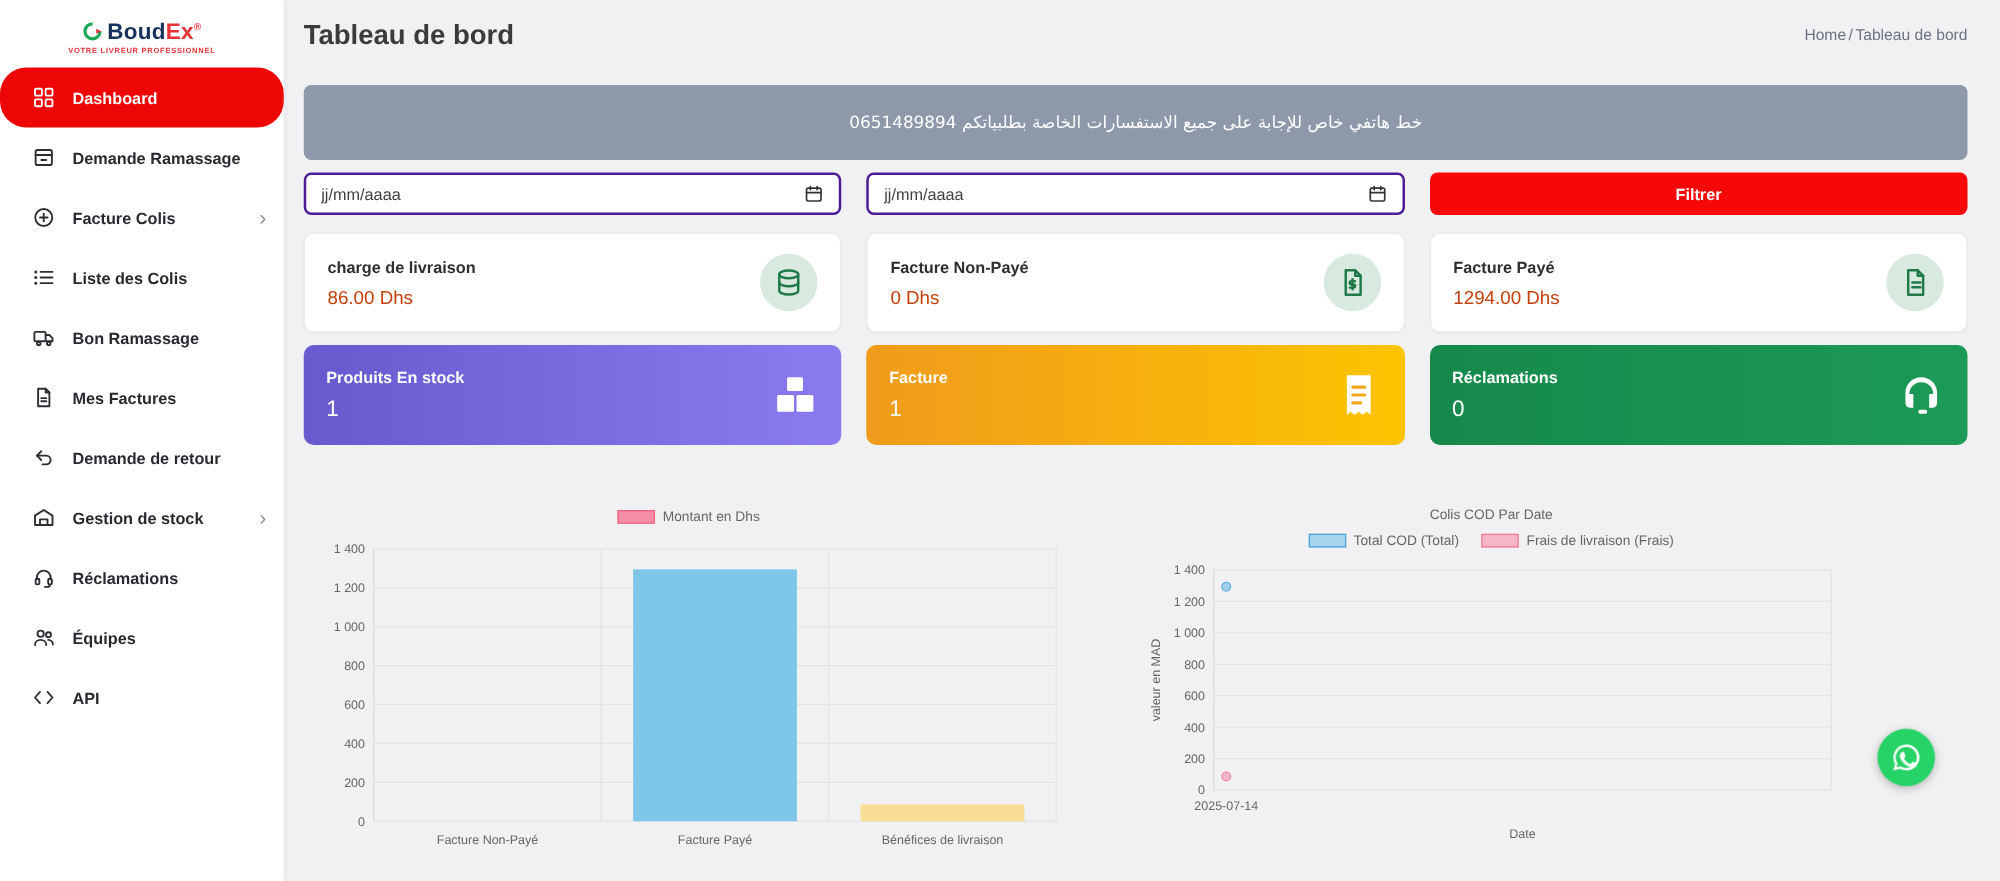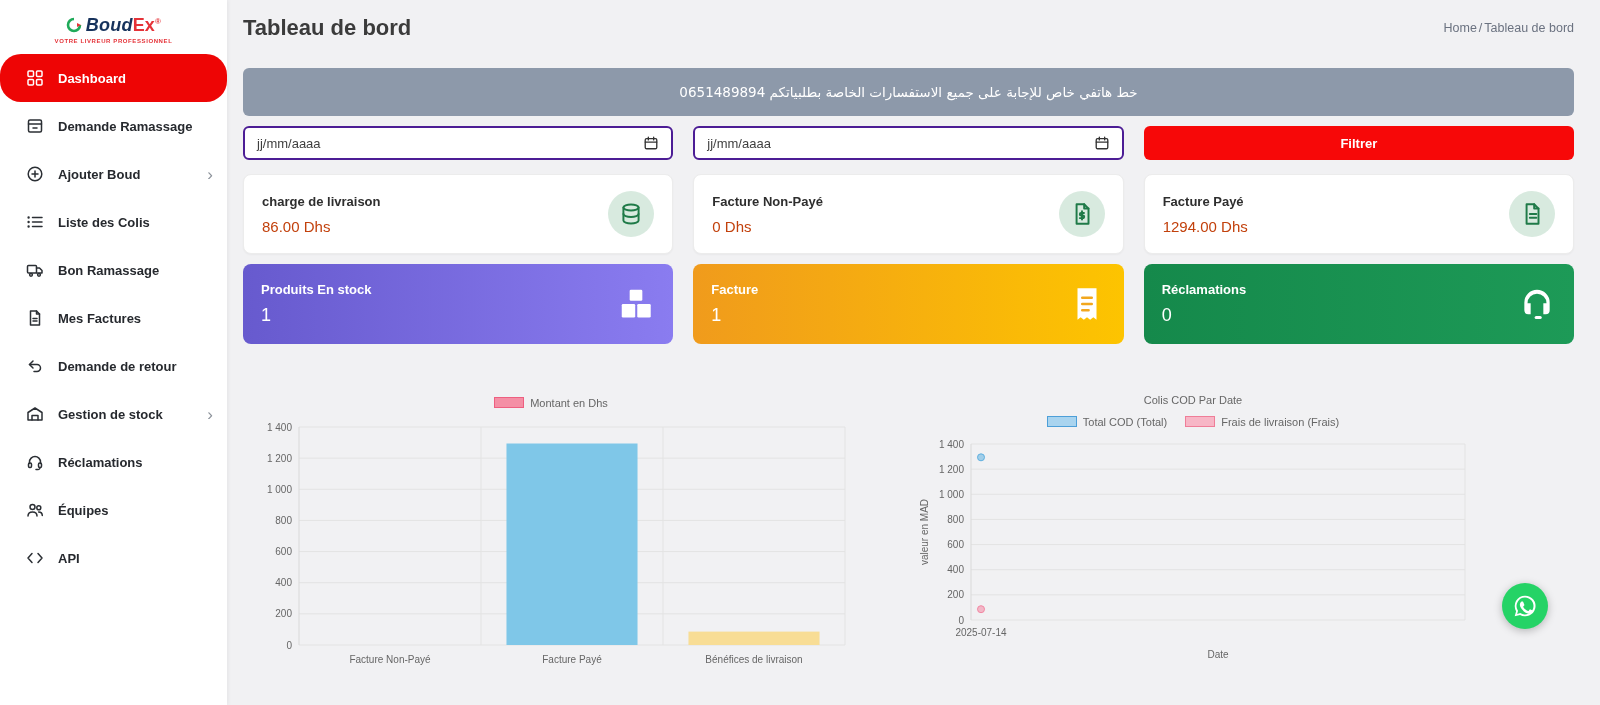--- a/index.html
+++ b/index.html
@@ -4,39 +4,39 @@
 <style>
   * { margin:0; padding:0; box-sizing:border-box; }
   html,body { width:1600px; height:705px; overflow:hidden; }
   body { font-family:"Liberation Sans", sans-serif; background:#f1f1f3; display:flex; }
 
   
   .sidebar { width:227px; min-width:227px; background:#fff; height:705px; box-shadow:1px 0 4px rgba(0,0,0,.06); z-index:2; }
   .logo { height:52px; display:flex; flex-direction:column; align-items:center; justify-content:center; padding-top:6px; cursor:pointer; }
   .logo-row { display:flex; align-items:center; gap:4px; }
   .logo-text { font-size:18px; font-weight:700; letter-spacing:.2px; }
-  .lp { color:#16325c;font-style:italic; }
+  .lp { color:#16325c; }
   .la { color:#e53238; }
   .lr { color:#e53238; font-size:8px; vertical-align:super; }
   .tagline { font-size:6px; color:#e53238; letter-spacing:.6px; margin-top:2px; font-weight:700; }
   .menu { margin-top:2px; }
   .mi { display:flex; align-items:center; gap:14px; height:48px; padding:0 14px 0 26px; font-size:13px; font-weight:700; color:#26292e; cursor:pointer;border-radius:21px; }
   .mi svg { width:18px; height:18px; stroke:#2b2f34; flex:none; }
   .mi.active { background:#ee0505; color:#fff; }
   .mi.active svg { stroke:#fff; }
   .chev { margin-left:auto; color:#8d939b; font-size:17px; font-weight:400; line-height:1; }
 
   
   .main { flex:1; padding:10px 26px 0 16px; position:relative; }
   .header-row { display:flex; justify-content:space-between; align-items:center; height:36px; margin-bottom:22px; }
   .page-title { font-size:22px; font-weight:600; color:#3b3b3b; }
   .breadcrumb { font-size:12.5px; color:#6b7280; display:flex; gap:2px; align-items:center; }
   .bc-home { cursor:pointer; }
 
-  .banner { height:48px; background:#8d99aa; border-radius:6px; color:#fff; display:flex; align-items:center; justify-content:center; font-size:13.5px; margin-bottom:10px; font-family:"DejaVu Sans", sans-serif; }
+  .banner { height:60px; background:#8d99aa; border-radius:6px; color:#fff; display:flex; align-items:center; justify-content:center; font-size:13.5px; margin-bottom:10px; font-family:"DejaVu Sans", sans-serif; }
 
   .filter-row { display:grid; grid-template-columns:1fr 1fr 1fr; gap:20px; margin-bottom:14px; }
   .date-input { background:#fff; border:2px solid #4c1d95; border-radius:6px; height:34px; display:flex; align-items:center; justify-content:space-between; padding:0 12px; font-size:13px; color:#3f3f3f; cursor:text; }
   .date-input svg { width:16px; height:16px; stroke:#333; }
   .btn-filter { background:#f70808; border:none; border-radius:6px; color:#fff; font-weight:700; font-size:13px; height:34px; cursor:pointer; font-family:"Liberation Sans",sans-serif; }
 
   .cards-row { display:grid; grid-template-columns:1fr 1fr 1fr; gap:20px; margin-bottom:10px; }
   .stat-card { background:#fff; border:1px solid #ececec; border-radius:8px; min-height:80px; padding:13px 18px; display:flex; justify-content:space-between; align-items:center; box-shadow:0 1px 2px rgba(0,0,0,.04); }
   .stat-title { font-size:13px; font-weight:700; color:#2e2e2e; }
   .stat-value { font-size:15px; color:#c2410c; margin-top:9px; }
@@ -91,21 +91,21 @@
           <path d="M2.5 7h13"></path>
           <path d="M7 11h4"></path>
         </svg>
       <span>Demande Ramassage</span>
     </div>
     <div class="mi">
       <svg viewBox="0 0 18 18" fill="none" stroke-width="1.5" stroke-linecap="round" stroke-linejoin="round">
           <circle cx="9" cy="9" r="6.8"></circle>
           <path d="M9 6v6M6 9h6"></path>
         </svg>
-      <span>Ajouter Boud</span>
+      <span>Facture Colis</span>
       <span class="chev">›</span>
     </div>
     <div class="mi">
       <svg viewBox="0 0 18 18" fill="none" stroke-width="1.5" stroke-linecap="round" stroke-linejoin="round">
           <path d="M6.5 4.5H16M6.5 9H16M6.5 13.5H16"></path>
           <path d="M2.6 4.5h.01M2.6 9h.01M2.6 13.5h.01" stroke-width="2.4"></path>
         </svg>
       <span>Liste des Colis</span>
     </div>
     <div class="mi">

